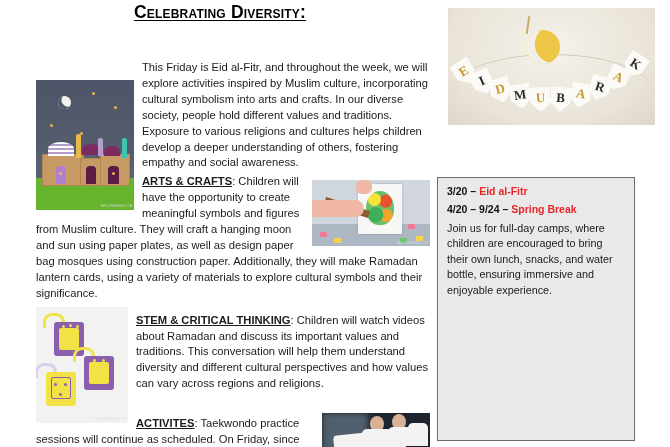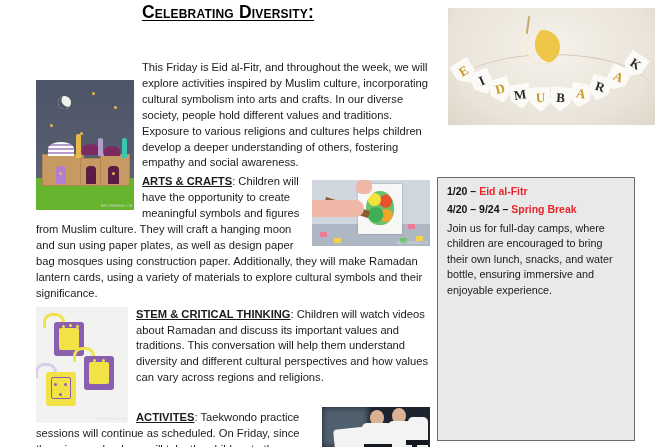--- a/index.html
+++ b/index.html
@@ -4,21 +4,21 @@
 <style>
   html,body{margin:0;padding:0;}
   body{
     width:670px;height:447px;overflow:hidden;background:#ffffff;
     font-family:"Liberation Sans","DejaVu Sans",sans-serif;
     color:#111;position:relative;
   }
   .page{position:absolute;inset:0;}
 
   
-  .title-block{position:absolute;left:0;top:2px;width:440px;text-align:center;margin-left:8px;}
+  .title-block{position:absolute;left:0;top:2px;width:440px;text-align:center;}
   .title-line{
     font-weight:bold;color:#000;letter-spacing:.2px;
     text-decoration:underline;text-underline-offset:2px;
     font-variant:small-caps;
     line-height:1.18;
   }
   .title-1{font-size:17.5px;}
   .title-2{font-size:17.5px;margin-top:1px;}
 
   
@@ -143,21 +143,21 @@
     <div class="flag" style="left:102px;top:79px;transform:rotate(4deg);">B</div>
     <div class="flag gold" style="left:122px;top:75px;transform:rotate(11deg);">A</div>
     <div class="flag" style="left:141px;top:68px;transform:rotate(18deg);">R</div>
     <div class="flag gold" style="left:159px;top:58px;transform:rotate(26deg);">A</div>
     <div class="flag" style="left:176px;top:45px;transform:rotate(34deg);">K</div>
   </div>
 
   <div class="event-box">
 
     <div class="event-date">
-      <span>1/20 – </span><span class="acc">Eid al-Fitr</span>
+      <span>3/20 – </span><span class="acc">Eid al-Fitr</span>
     </div>
 
     <div class="event-date">
       <span>4/20 – 9/24 – </span><span class="acc">Spring Break</span>
     </div>
     <div class="event-desc">Join us for full-day camps, where children are encouraged to bring their own lunch, snacks, and water bottle, ensuring immersive and enjoyable experience.</div>
   </div>
 
   <div class="article">
 
@@ -229,21 +229,21 @@
         <div class="handle" style="border-color:#d8cfe8;"></div>
         <div class="body" style="background:#f2e246;"></div>
         <div class="win" style="top:14px;background:#f2e246;border:1px solid #8b5fb0;box-sizing:border-box;"></div>
         <div class="dot" style="left:8px;top:20px;background:#8b5fb0;"></div>
         <div class="dot" style="left:18px;top:20px;background:#8b5fb0;"></div>
         <div class="dot" style="left:13px;top:30px;background:#8b5fb0;"></div>
       </div>
       <div class="wm">WELCOMEIDEAS.COM</div>
     </div>
 
-    <p style="margin-top:2px;"><span class="hdr">STEM &amp; CRITICAL THINKING</span><span>: Children will watch videos about Ramadan and discuss its important values and traditions. This conversation will help them understand diversity and different cultural perspectives and how values can vary across regions and religions.</span></p>
+    <p style="margin-top:8px;"><span class="hdr">STEM &amp; CRITICAL THINKING</span><span>: Children will watch videos about Ramadan and discuss its important values and traditions. This conversation will help them understand diversity and different cultural perspectives and how values can vary across regions and religions.</span></p>
 
     <div class="img tkd fl-right" style="margin-top:18px;">
       <div class="blur"></div>
 
       <div class="head" style="left:48px;top:3px;width:14px;height:16px;"></div>
       <div class="head" style="left:70px;top:1px;width:14px;height:16px;"></div>
       <div class="gi" style="left:12px;top:20px;width:56px;height:22px;border-radius:4px;transform:rotate(-6deg);"></div>
       <div class="gi" style="left:40px;top:16px;width:30px;height:40px;border-radius:5px;"></div>
       <div class="gi" style="left:66px;top:14px;width:24px;height:42px;border-radius:5px;"></div>
       <div class="gi" style="left:86px;top:10px;width:20px;height:46px;border-radius:5px;"></div>

